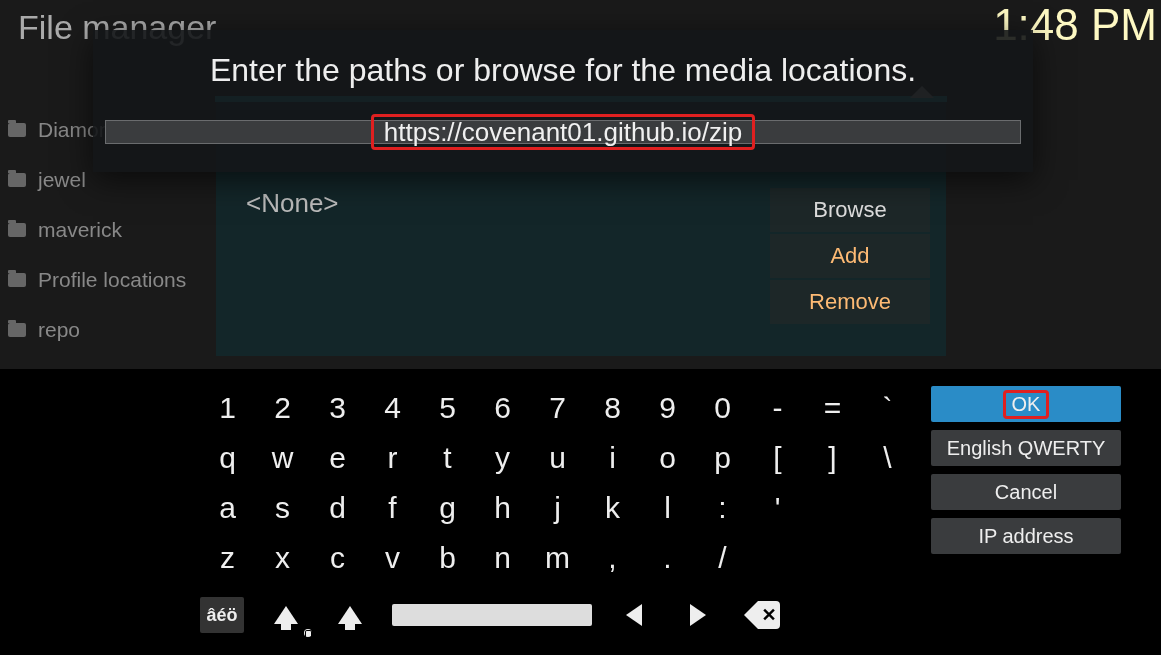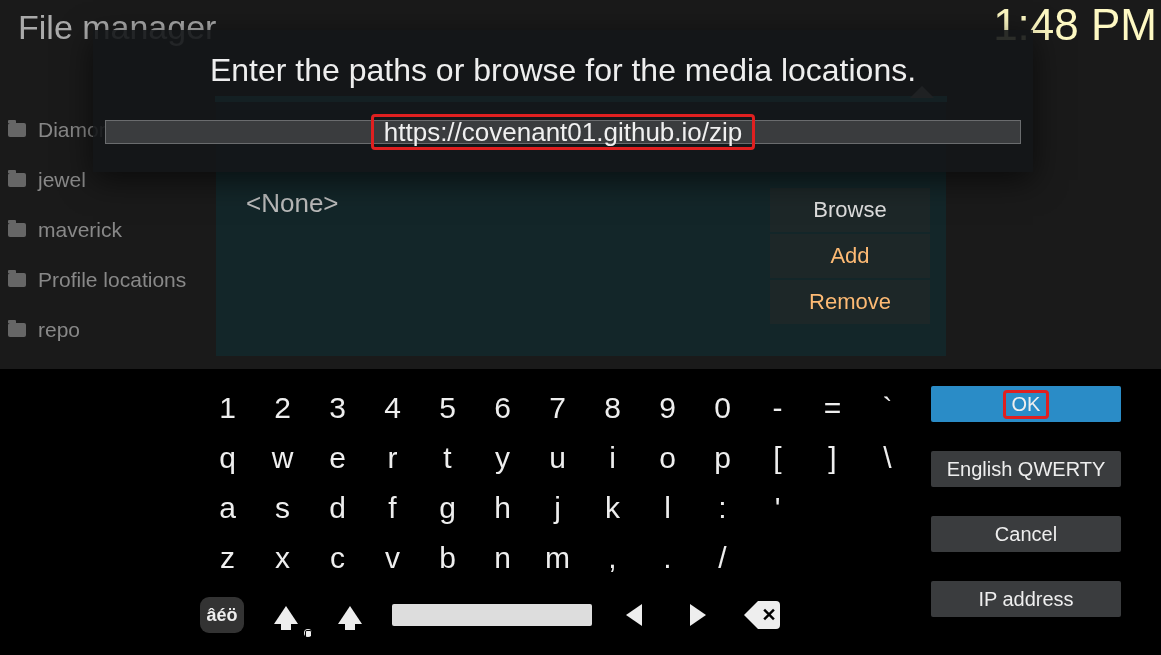--- a/index.html
+++ b/index.html
@@ -75,34 +75,34 @@
   background:#000;
 }
 .kb-grid { position:absolute; left:200px; top:14px; }
 .kb-row { display:flex; }
 .key {
   width:55px; height:50px; display:flex; align-items:center; justify-content:center;
   font-size:30px; color:#eee; cursor:pointer;
 }
 .kb-footer { position:absolute; left:200px; top:228px; display:flex; align-items:center; gap:20px;}
 .footer-key { width:44px; height:36px; display:flex; align-items:center; justify-content:center; color:#eee; font-size:24px; }
-.accent-key { background:#333; border-radius:9px; padding:2px 6px; font-size:18px; font-weight:bold;}
+.accent-key { background:#333; border-radius:2px; padding:2px 6px; font-size:18px; font-weight:bold;}
 .spacebar { width:200px; height:22px; background:#ddd; border-radius:2px;}
 .shift-icon { width:0;height:0;border-left:12px solid transparent;border-right:12px solid transparent;border-bottom:18px solid #eee; position:relative;}
 .shift-icon::after{content:'';position:absolute;left:-5px;top:17px;width:10px;height:7px;background:#eee;}
 .caps-lock { position: relative; }
 .caps-dot { position:absolute; right:-6px; bottom:-6px; width:12px;height:12px;border-radius:50%;background:#eee;border:2px solid #000;display:flex;align-items:center;justify-content:center;}
 .caps-dot::after{content:'';width:5px;height:6px;border:1px solid #000;border-radius:2px 2px 0 0;border-bottom:none;}
 .tri-left { width:0;height:0;border-top:11px solid transparent;border-bottom:11px solid transparent;border-right:16px solid #eee;}
 .tri-right { width:0;height:0;border-top:11px solid transparent;border-bottom:11px solid transparent;border-left:16px solid #eee;}
 .backspace { display:flex;align-items:center;}
 .bs-arrow { width:0;height:0;border-top:14px solid transparent;border-bottom:14px solid transparent;border-right:14px solid #eee;}
 .bs-body { width:22px;height:28px;background:#eee;display:flex;align-items:center;justify-content:center;color:#000;font-size:18px;font-weight:bold;border-radius:0 4px 4px 0;}
 
-.action-col { position:absolute; right:40px; top:386px; width:190px; display:flex; flex-direction:column; gap:29px;}
+.action-col { position:absolute; right:40px; top:386px; width:190px; display:flex; flex-direction:column; gap:8px;}
 .action-btn { height:36px; background:#3a3c3e; display:flex; align-items:center; justify-content:center; font-size:20px; color:#eee; cursor:pointer; border-radius:2px;}
 .action-btn.primary { background:#2a8cc7;}
 .ok-frame { border:3px solid #e02020; border-radius:4px; padding:0 6px; display:inline-block;}
 </style>
 </head>
 <body>
 
 <div class="bg-layer"></div>
 
 <div class="header">File manager</div>

